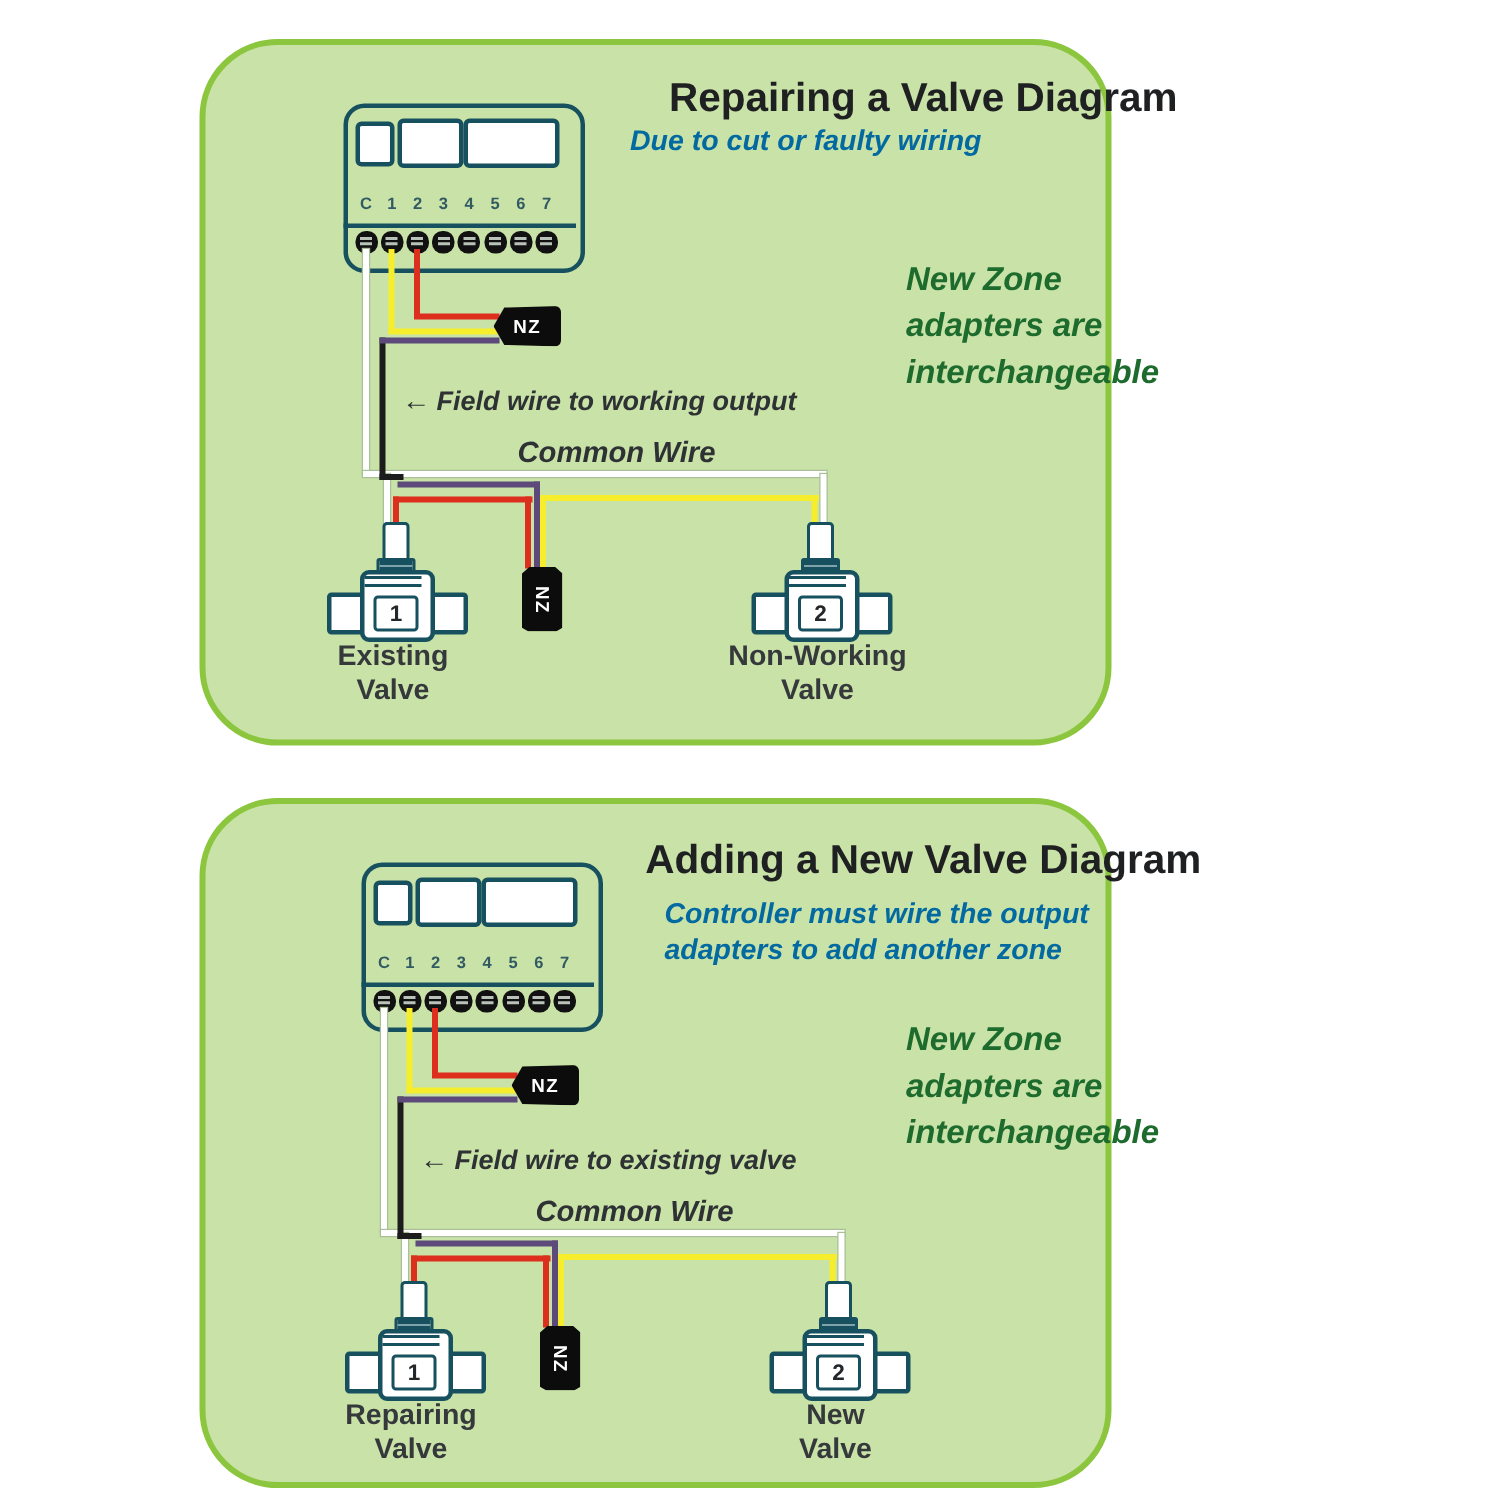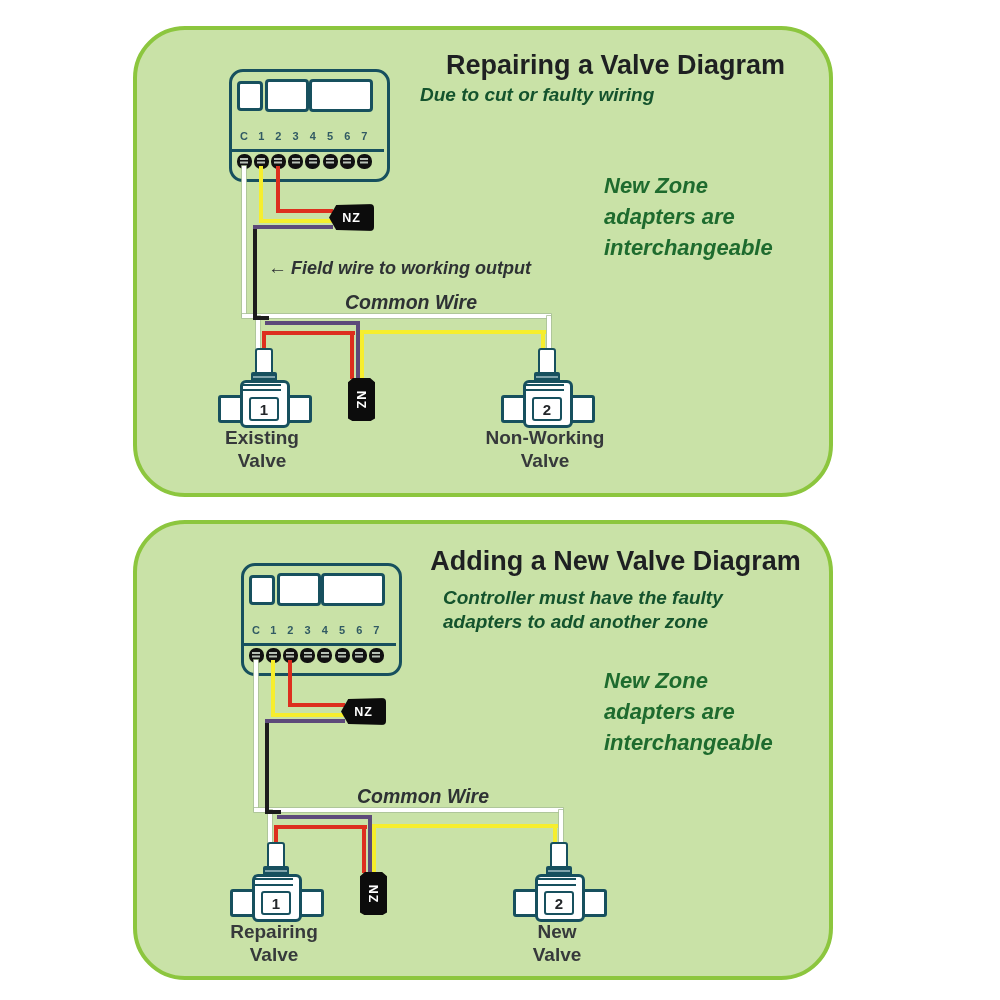--- a/index.html
+++ b/index.html
@@ -1,24 +1,24 @@
 <!DOCTYPE html>
 <html><head>
 <meta charset="utf-8">
 <style>
   html,body{margin:0;padding:0;width:1000px;height:1000px;background:#ffffff;
     font-family:"Liberation Sans","DejaVu Sans",sans-serif;position:relative;overflow:hidden;}
-  .panel{position:absolute;left:133px;width:700px;background:#c9e2a7;
+  .panel{position:absolute;left:133px;width:608px;background:#c9e2a7;
     border:4px solid #8cc63e;border-radius:52px;box-sizing:border-box;}
   .panel.p1{top:26px;height:471px;}
-  .panel.p2{top:520px;height:460px;}
+  .panel.p2{top:532px;height:460px;}
   .panel h1{position:absolute;left:246px;width:465px;margin:0;text-align:center;
     font-size:27px;font-weight:800;color:#1e2022;letter-spacing:0;}
   .subtitle{position:absolute;font-style:italic;font-weight:600;font-size:19px;
-    color:#14532d;line-height:24px;white-space:nowrap;}
+    color:#0369a1;line-height:24px;white-space:nowrap;}
   .note{position:absolute;font-style:italic;font-weight:800;font-size:22px;
     color:#1e6b2e;line-height:31px;white-space:nowrap;}
   .diagram{position:absolute;top:0;left:0;width:100%;height:100%;}
   .wire{position:absolute;}
   .wire.white{box-shadow:0 0 0 0.8px #a9bf97;}
   .nz{position:absolute;background:#0c0c0c;color:#ffffff;font-weight:800;
     display:flex;align-items:center;justify-content:center;font-size:12.5px;letter-spacing:1px;}
   .nz.h{clip-path:polygon(0 50%,16% 4%,100% 0,100% 100%,16% 96%);border-radius:4px;}
   .nz.v{clip-path:polygon(0 10%,18% 0,82% 0,100% 10%,100% 94%,84% 100%,16% 100%,0 94%);}
   .nz.v span{transform:rotate(90deg);display:block;}
@@ -129,21 +129,21 @@
         <div>Valve</div>
       </div>
       <div class="wlabel" style="left: 122px; top: 227px; position: absolute;"><span class="arr">←</span><span>Field wire to working output</span></div>
       <div class="wlabel" style="left: 180px; top: 261px; width: 170px; text-align: center; font-size: 19.5px; position: absolute;">Common Wire</div>
     </div>
 </section>
 
 <section class="panel p2">
   <h1 style="top: 22px;">Adding a New Valve Diagram</h1>
   <div class="subtitle" style="left: 306px; top: 62px;">
-      <div>Controller must have the faulty</div>
+      <div>Controller must wire the output</div>
       <div>adapters to add another zone</div>
     </div>
   <div class="note" style="left: 467px; top: 141px;">
       <div>New Zone</div>
       <div>adapters are</div>
       <div>interchangeable</div>
     </div>
   <div class="diagram" style="left: 21px;">
       <div style="left: 83px; top: 39px; width: 155px; height: 107px; position: absolute; border: 3.5px solid rgb(23, 80, 94); border-radius: 14px;"></div>
       <div style="left: 91px; top: 51px; width: 20px; height: 24px; position: absolute; background: rgb(255, 255, 255); border: 3px solid rgb(23, 80, 94); border-radius: 4px;"></div>
@@ -220,15 +220,16 @@
       <div style="left: 380px; top: 354px; width: 38px; height: 11px; position: absolute; background: repeating-linear-gradient(rgb(23, 80, 94) 0px, rgb(23, 80, 94) 2px, transparent 2px, transparent 5.5px);"></div>
       <div class="numbox" style="left: 386px; top: 367px; width: 26px; height: 20px; position: absolute; background: rgb(255, 255, 255); border: 2.5px solid rgb(23, 80, 94); border-radius: 3px;">2</div>
       <div class="vlabel" style="left: 46px; top: 396px; width: 140px; position: absolute;">
         <div>Repairing</div>
         <div>Valve</div>
       </div>
       <div class="vlabel" style="left: 329px; top: 396px; width: 140px; position: absolute;">
         <div>New</div>
         <div>Valve</div>
       </div>
+      <div class="wlabel" style="left: 122px; top: 227px; position: absolute;"><span class="arr">←</span><span>Field wire to existing valve</span></div>
       <div class="wlabel" style="left: 180px; top: 261px; width: 170px; text-align: center; font-size: 19.5px; position: absolute;">Common Wire</div>
     </div>
 </section>
 
 </body></html>

